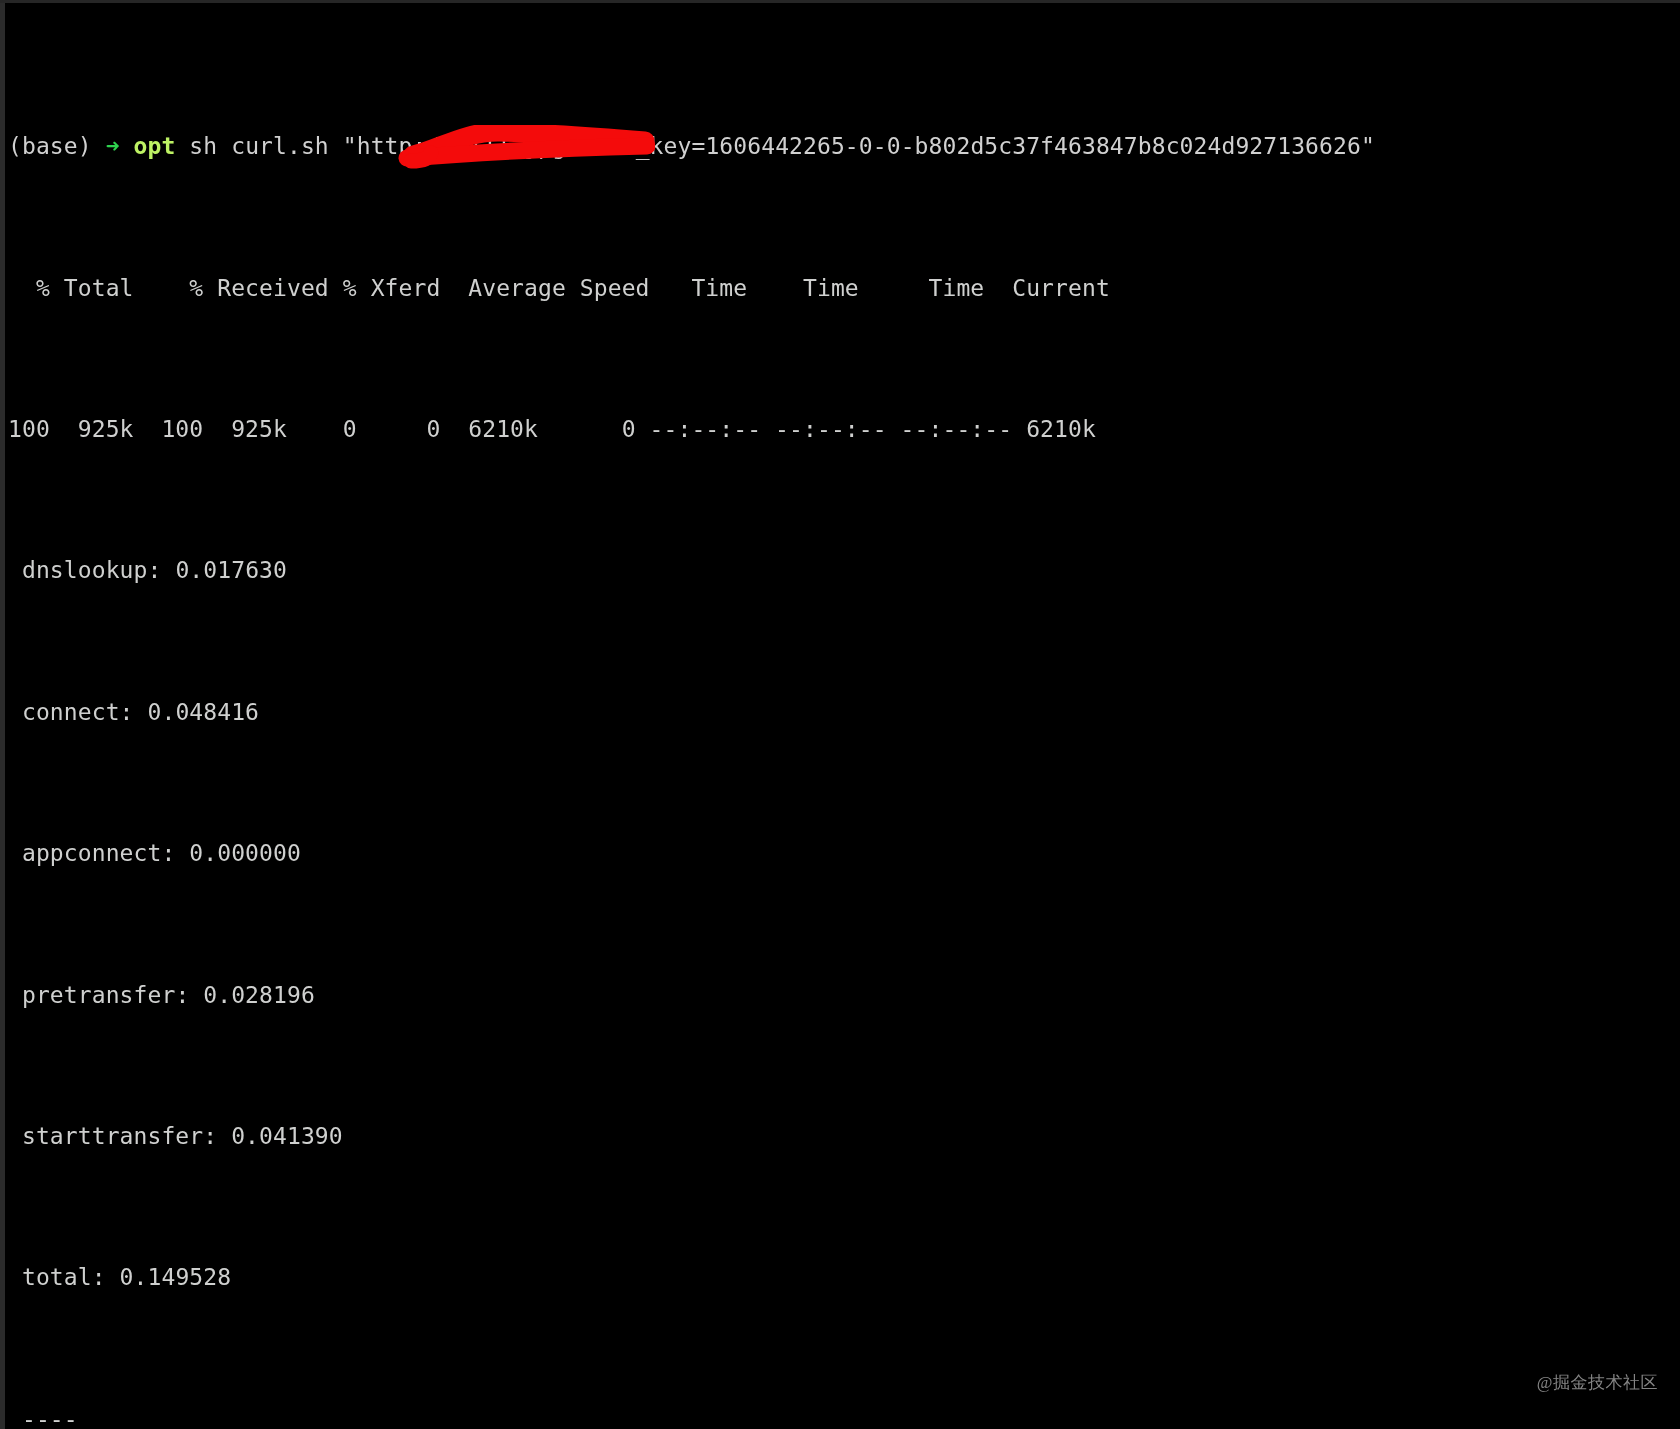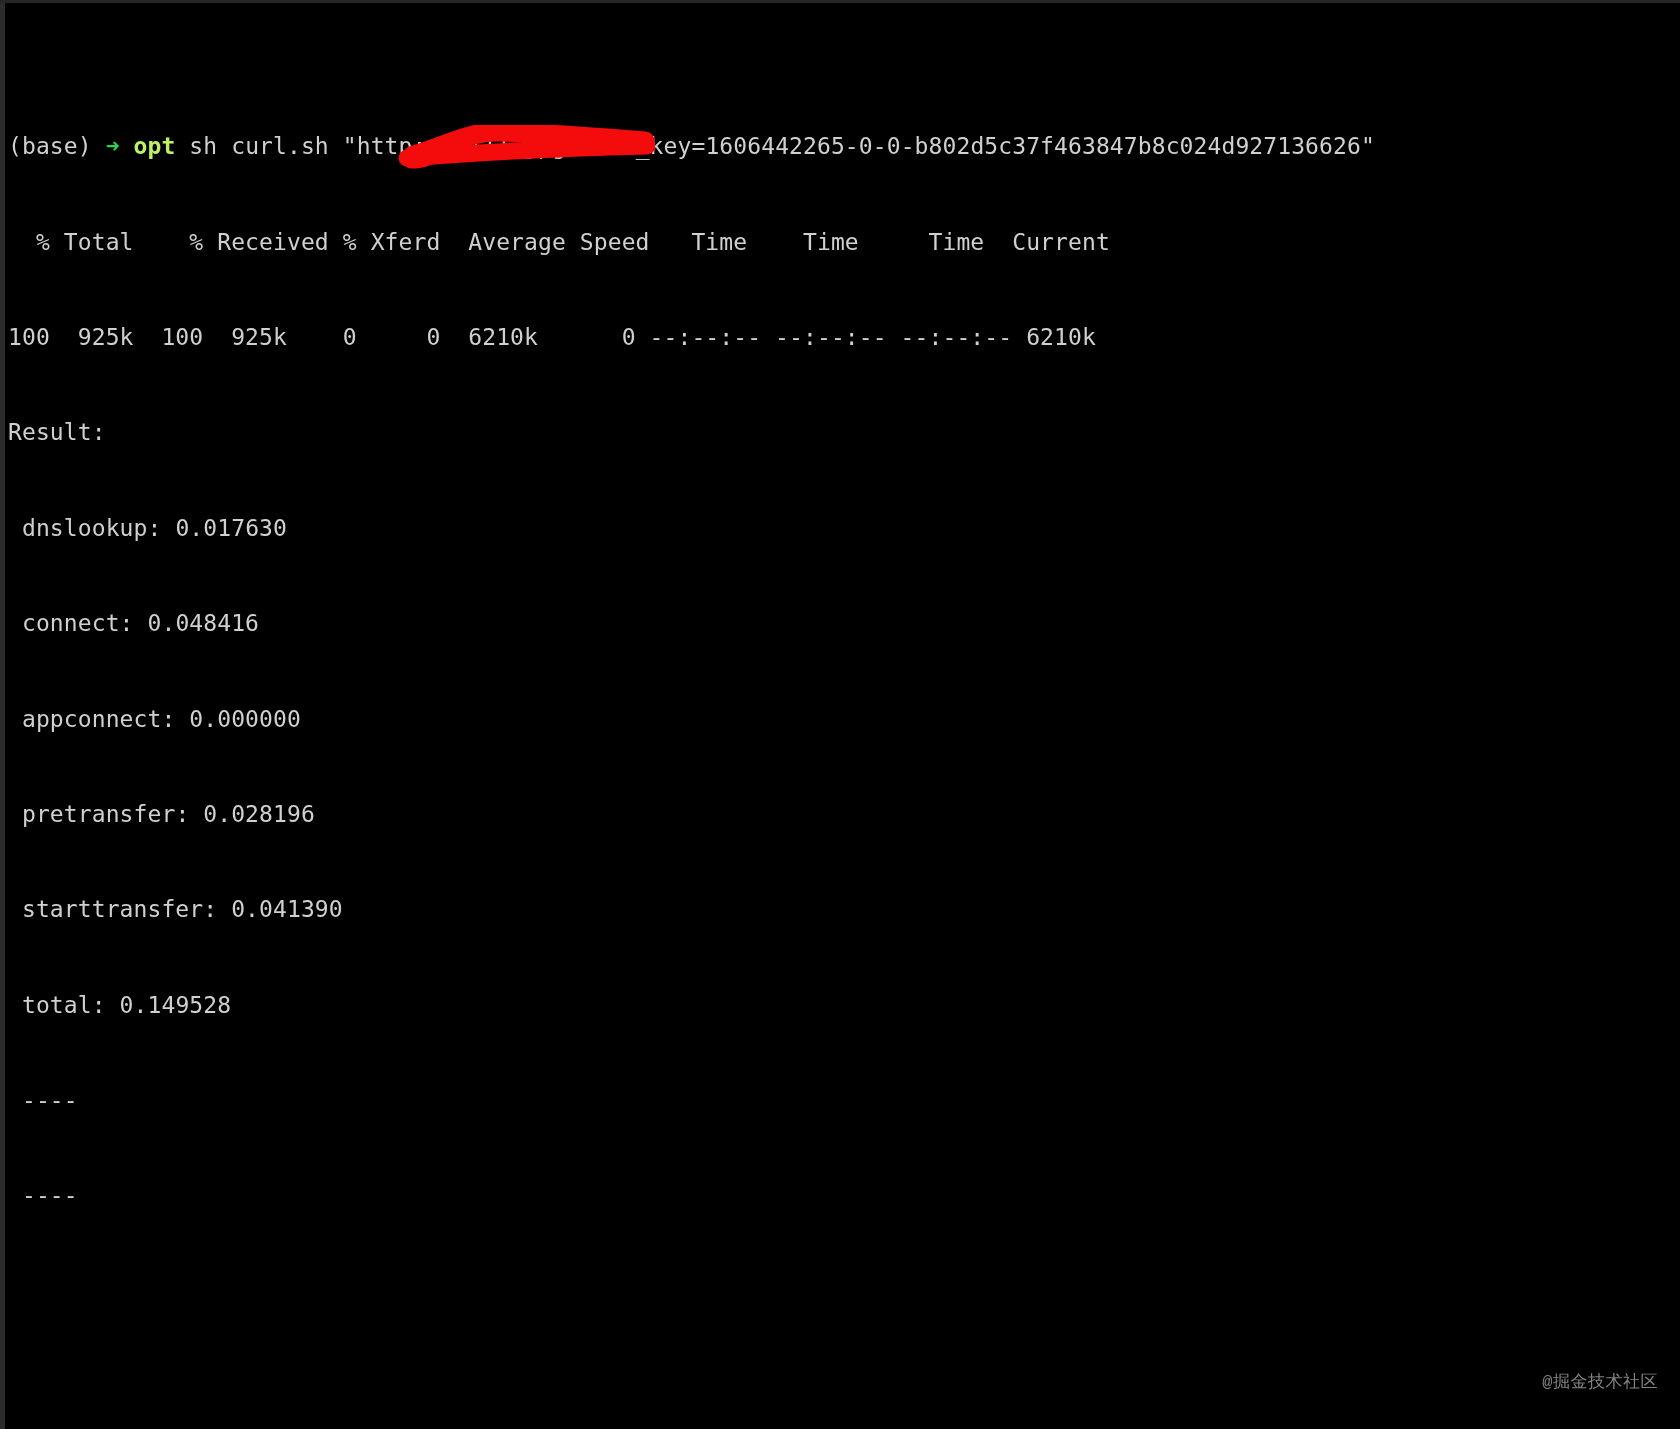--- a/index.html
+++ b/index.html
@@ -57,51 +57,50 @@
     white-space: pre;
     min-height: 31.8px;
   }
 
   .prompt-line { white-space: pre; }
 
   .tok-base   { color: #d0d0d0; }
   .tok-arrow  { color: #2fd34f; font-weight: bold; }
   .tok-dir    { color: #bef264; font-weight: bold; }
   .tok-cmd    { color: #d0d0d0; }
-  .tok-out    { color: #cfd0cf; }
+  .tok-out    { color: #cfd0cf; margin-top: 46px; }
 
   
   .redaction {
     position: absolute;
     pointer-events: none;
   }
 
   
   #watermark {
     position: absolute;
     right: 22px;
     bottom: 30px;
     color: #9c9c9c;
-    font-family: Liberation Mono, monospace;
+    font-family: Liberation Serif, serif;
     font-size: 17px;
     letter-spacing: 0.5px;
     opacity: 0.85;
     white-space: nowrap;
   }
 </style>
 </head>
 <body>
 
 <div id="terminal">
 
   
   <div class="line prompt-line"><span class="tok-base">(base)</span><span> </span><span class="tok-arrow">➜</span><span> </span><span class="tok-dir">opt</span><span> </span><span class="tok-cmd">sh curl.sh "http://</span><span class="tok-cmd"></span><span class="tok-cmd">/111.jpg?auth_key=1606442265-0-0-b802d5c37f463847b8c024d927136626"</span></div>
   <div class="line tok-out">  % Total    % Received % Xferd  Average Speed   Time    Time     Time  Current</div>
   <div class="line tok-out">100  925k  100  925k    0     0  6210k      0 --:--:-- --:--:-- --:--:-- 6210k</div>
-  <div class="line tok-out">Result:</div>
   <div class="line tok-out"><span> dnslookup</span>: <span>0.017630</span></div>
   <div class="line tok-out"><span> connect</span>: <span>0.048416</span></div>
   <div class="line tok-out"><span> appconnect</span>: <span>0.000000</span></div>
   <div class="line tok-out"><span> pretransfer</span>: <span>0.028196</span></div>
   <div class="line tok-out"><span> starttransfer</span>: <span>0.041390</span></div>
   <div class="line tok-out"><span> total</span>: <span>0.149528</span></div>
   <div class="line tok-out"> ----</div>
   <div class="line tok-out"> ----</div>
   
 

